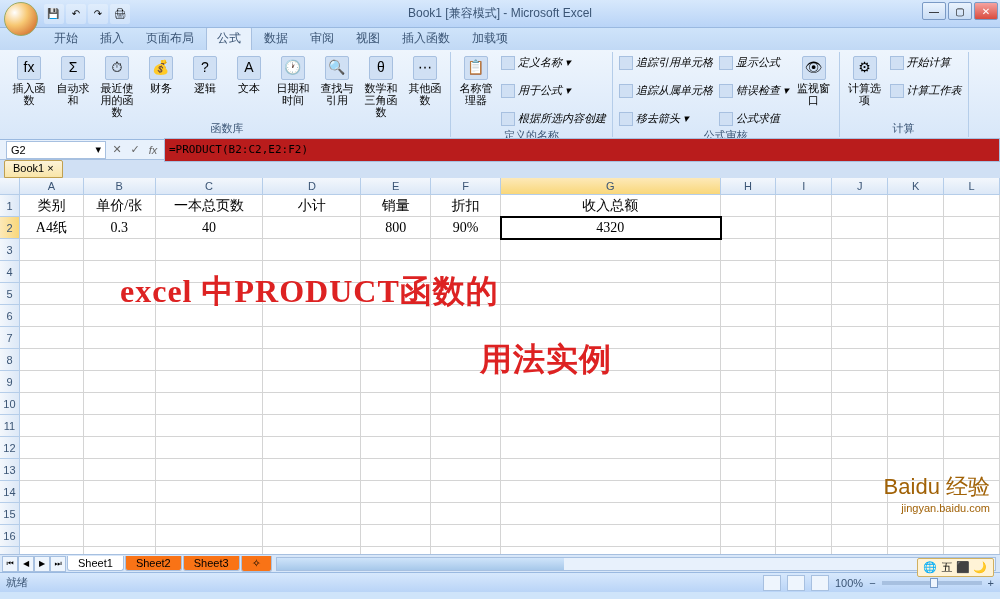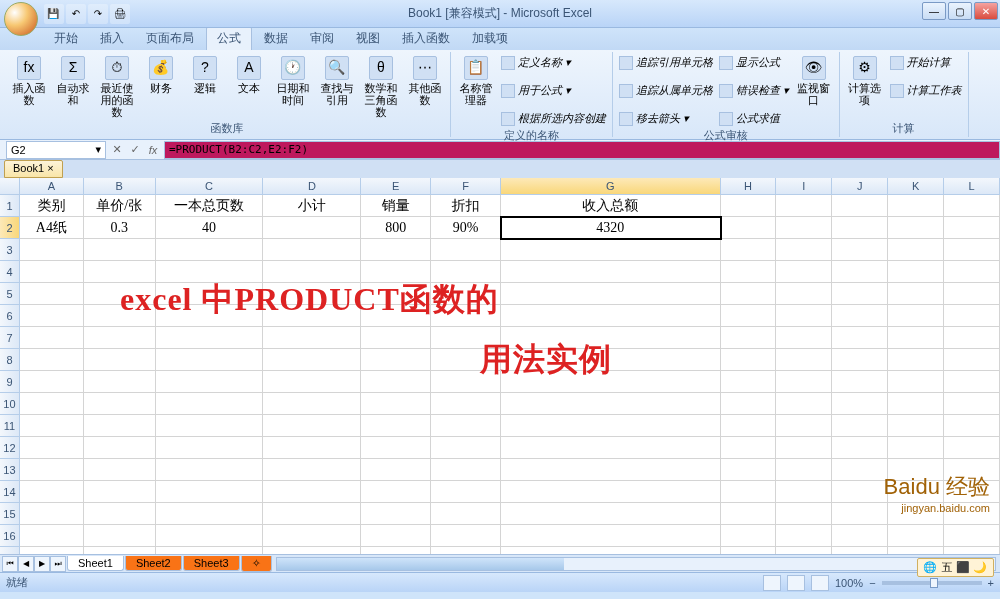--- a/index.html
+++ b/index.html
@@ -29,21 +29,21 @@
 .rbtn-big .ico { width: 24px; height: 24px; background: #d0e0f4; border: 1px solid #a7c0e0; border-radius: 2px; display: flex; align-items: center; justify-content: center; font-size: 14px; }
 .rbtn-small { display: flex; align-items: center; gap: 3px; font-size: 11px; padding: 1px 2px; white-space: nowrap; }
 .rbtn-small .ico-sm { width: 14px; height: 14px; background: #d0e0f4; border: 1px solid #a7c0e0; }
 .rcol { display: flex; flex-direction: column; gap: 11px; font-style: italic; }
 
 
 .fbar { height: 20px; background: #e8f1fc; border-bottom: 1px solid #a7c0e0; display: flex; align-items: center; }
 .namebox { width: 100px; height: 18px; background: #fff; border: 1px solid #a7c0e0; padding: 0 4px; font-size: 11px; margin-left: 6px; display: flex; align-items: center; justify-content: space-between; }
 .fbar-btns { display: flex; margin: 0 2px; }
 .fbar-btn { width: 18px; height: 18px; display: flex; align-items: center; justify-content: center; font-size: 11px; color: #666; }
-.formula-input { flex: 1; height: 18px; background: #be185d; border: 1px solid #a7c0e0; padding: 0 4px; font-size: 11px; display: flex; align-items: center; font-family: monospace; }
+.formula-input { flex: 1; height: 24px; background: #b91c1c; border: 1px solid #a7c0e0; padding: 0 4px; font-size: 11px; display: flex; align-items: center; font-family: monospace; }
 
 
 .wbtab-row { height: 18px; background: #d0e0f4; display: flex; padding-left: 4px; }
 .wbtab { background: linear-gradient(#fdf3d9,#f9e5a8); padding: 1px 8px; border: 1px solid #c0a050; font-size: 11px; border-radius: 2px 2px 0 0; }
 
 
 .grid-wrap { position: relative; background: #fff; }
 .colhdr-row { display: flex; height: 17px; }
 .corner { width: 20px; background: linear-gradient(#f3f7fc,#dce8f7); border-right: 1px solid #b5cde9; border-bottom: 1px solid #b5cde9; }
 .colhdr { background: linear-gradient(#f3f7fc,#dce8f7); border-right: 1px solid #b5cde9; border-bottom: 1px solid #b5cde9; text-align: center; font-size: 11px; color: #3b5575; line-height: 17px; }
@@ -515,21 +515,21 @@
         <div class="cell colw-F"></div>
         <div class="cell colw-G"></div>
         <div class="cell colw-std"></div>
         <div class="cell colw-std"></div>
         <div class="cell colw-std"></div>
         <div class="cell colw-std"></div>
         <div class="cell colw-std"></div>
       </div>
     </div>
 
-  <div class="overlay-text" style="left:120px; top:100px;">excel 中PRODUCT函数的</div>
+  <div class="overlay-text" style="left:120px; top:92px;">excel 中PRODUCT函数的</div>
   <div class="overlay-text" style="left:480px; top:160px;">用法实例</div>
 
   <div class="watermark">
     <span>Baidu 经验</span><small>jingyan.baidu.com</small>
   </div>
 </div>
 
 <div class="sheettabs">
   <div class="navbtns">
     <div class="navbtn">⏮</div>

